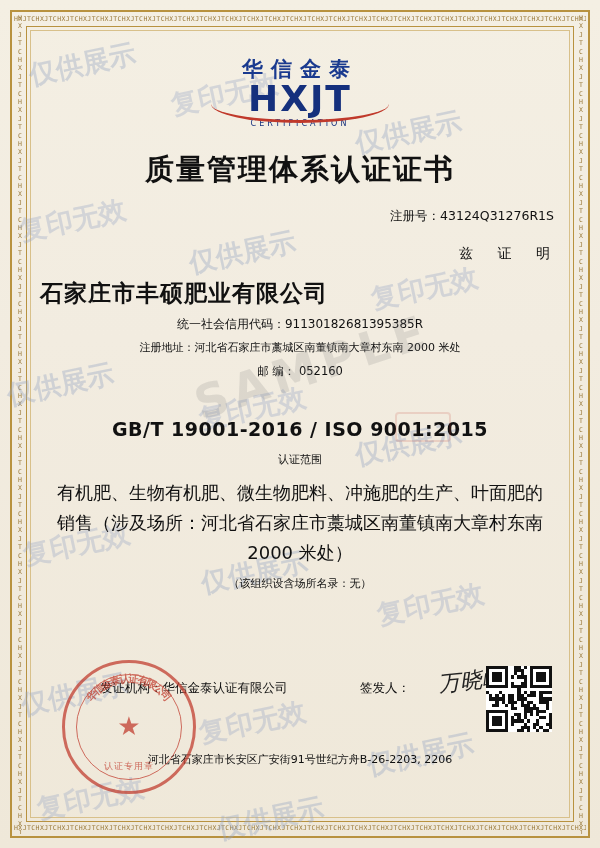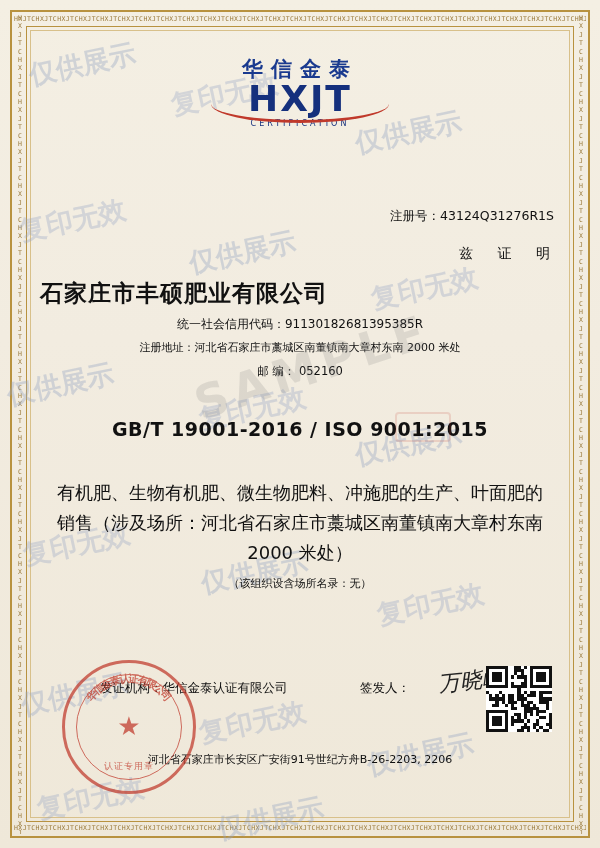--- a/index.html
+++ b/index.html
@@ -216,20 +216,21 @@
 
   <div class="content">
 
     <div class="logo">
       <div class="logo-cn">华信金泰</div>
       <div class="logo-hxjt">HXJT</div>
       <div class="logo-swoosh"></div>
       <div class="logo-sub">CERTIFICATION</div>
     </div>
 
+    <div class="title">质量管理体系认证证书</div>
 
     <div class="regno">
       <span>注册号：</span><span>43124Q31276R1S</span>
     </div>
 
     <div class="zcm">兹 证 明</div>
     <div class="company">石家庄市丰硕肥业有限公司</div>
 
     <div class="line-center credit">
       <span>统一社会信用代码：</span><span>91130182681395385R</span>
@@ -239,20 +240,21 @@
       <span>注册地址：</span><span>河北省石家庄市藁城区南董镇南大章村东南 2000 米处</span>
     </div>
 
     <div class="line-center post">
       <span>邮 编：</span>&nbsp;<span>052160</span>
     </div>
 
     <div class="line-center std">GB/T 19001-2016 / ISO 9001:2015</div>
     <div class="iso-stamp"></div>
 
+    <div class="line-center scope-label">认证范围</div>
     <div class="scope">有机肥、生物有机肥、微生物肥料、冲施肥的生产、叶面肥的销售（涉及场所：河北省石家庄市藁城区南董镇南大章村东南 2000 米处）</div>
 
     <div class="line-center note-field">（该组织设含场所名录：无）</div>
 
 
 
     <div class="issuer">
       <span>发证机构：</span><span>华信金泰认证有限公司</span>
     </div>
 

